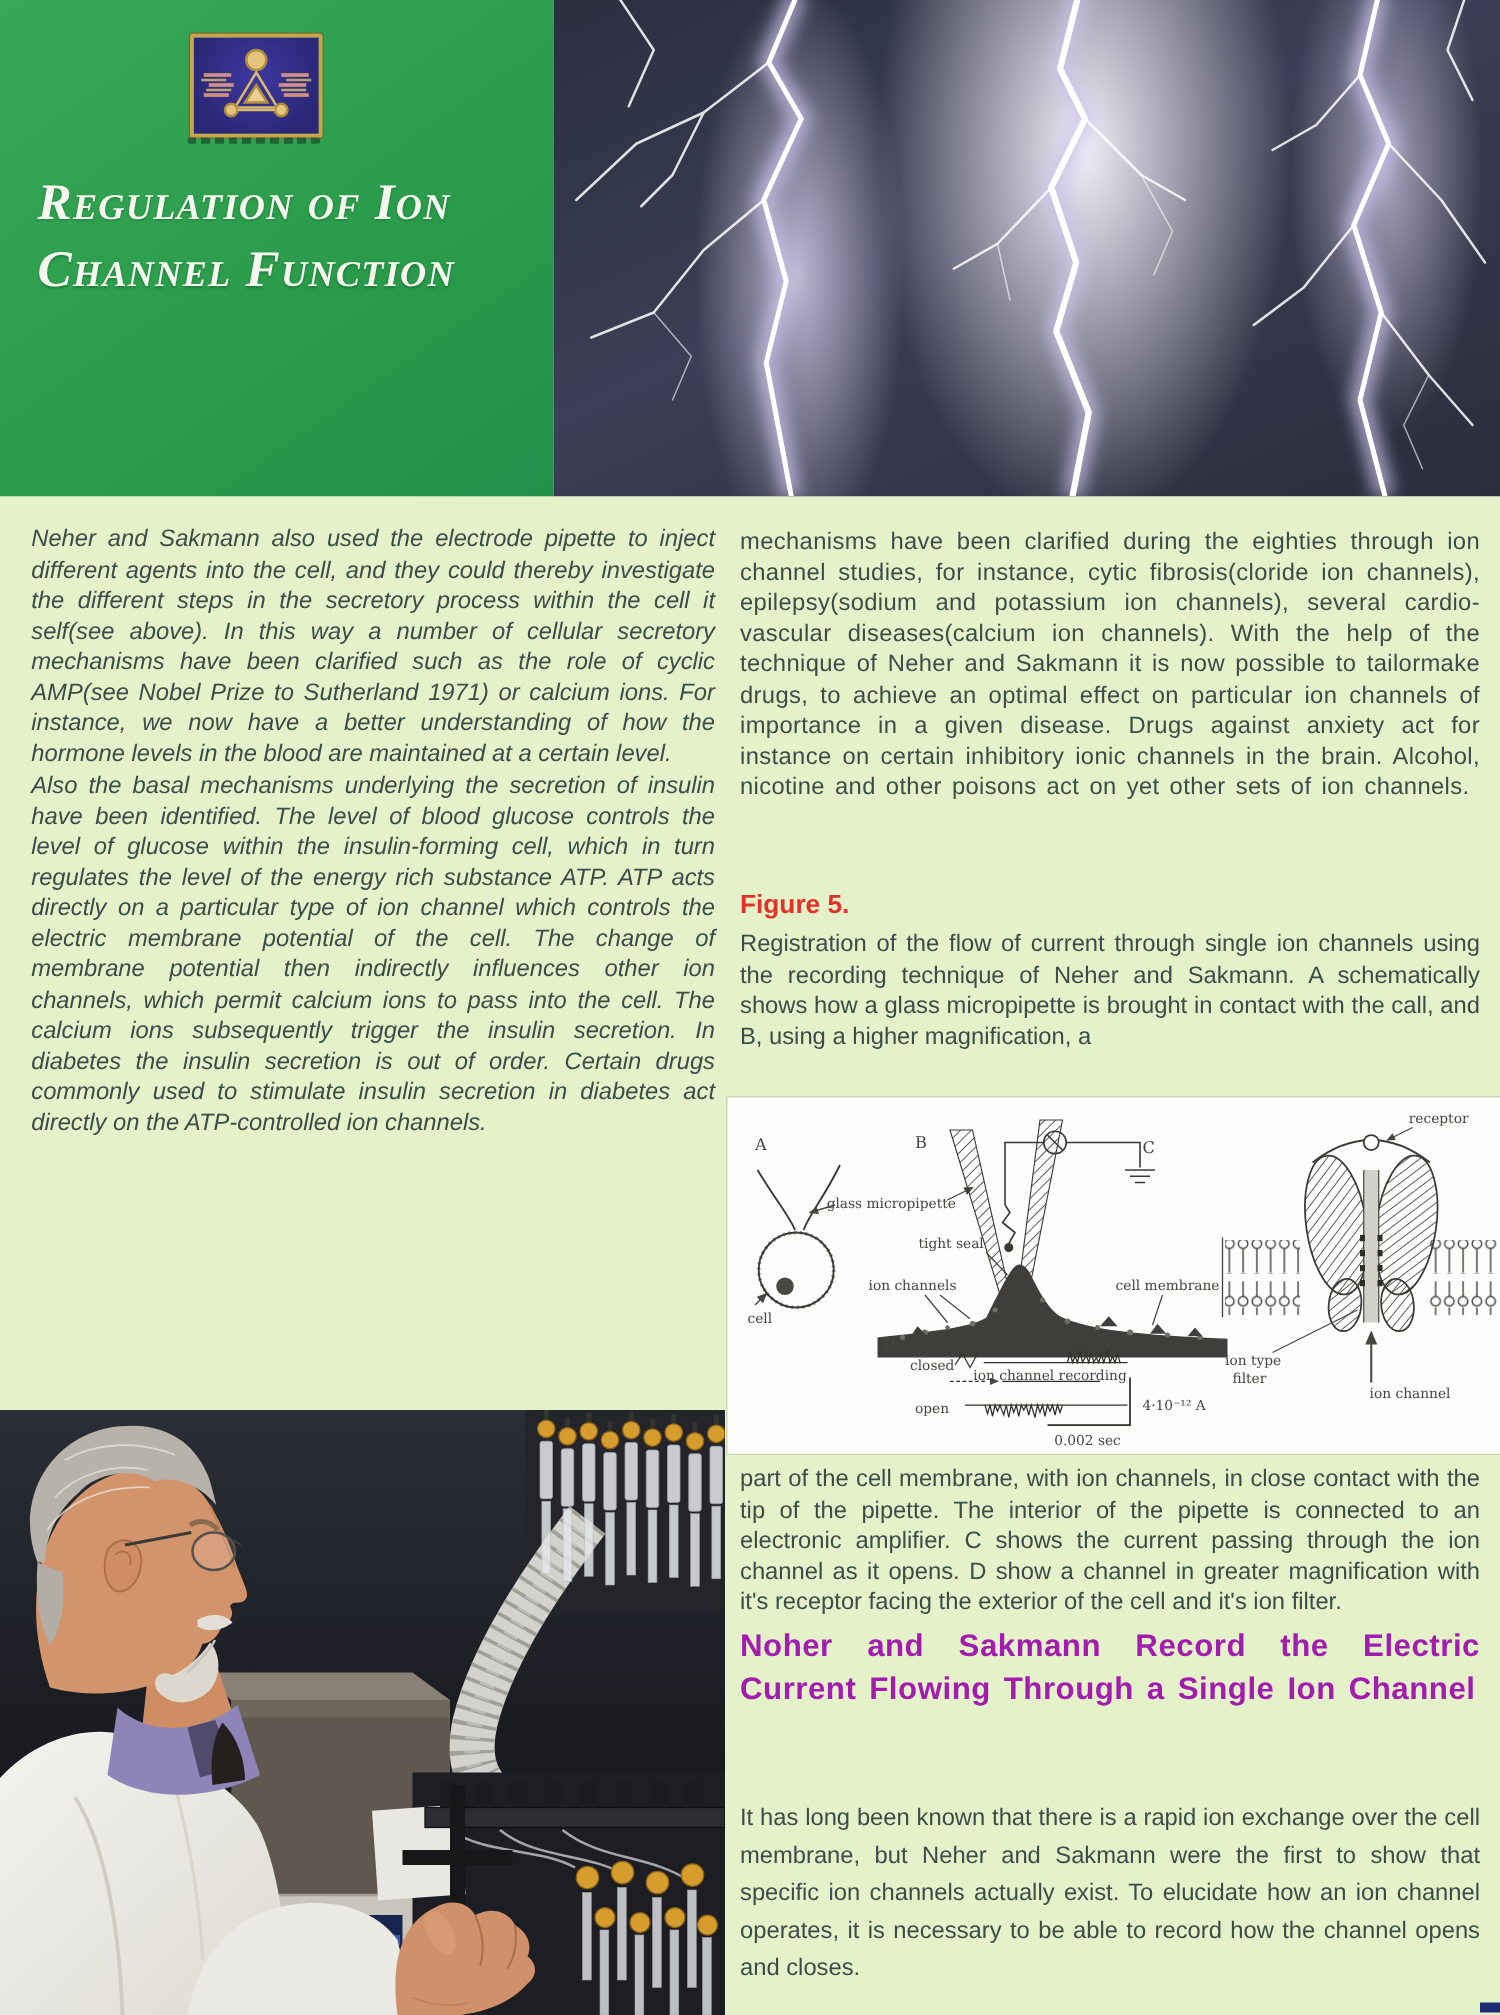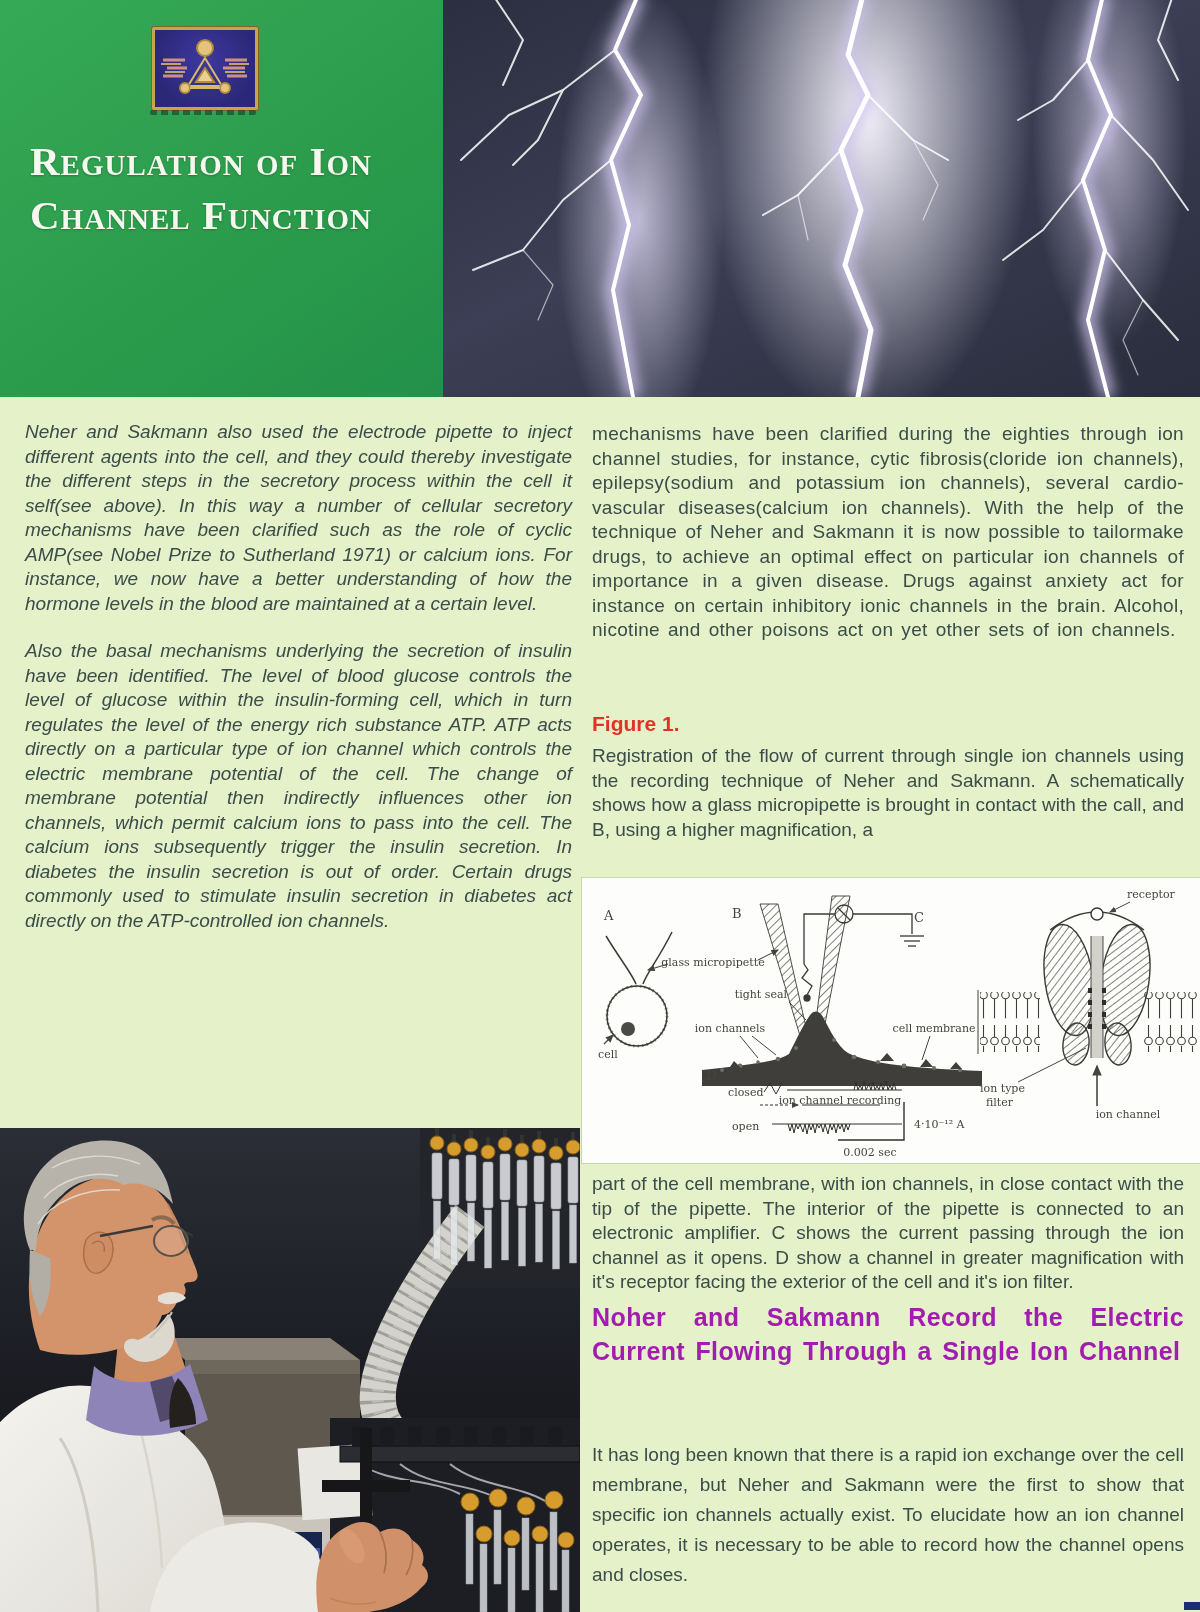--- a/index.html
+++ b/index.html
@@ -1,19 +1,19 @@
 <!DOCTYPE html>
 <html><head>
 <meta charset="utf-8">
 <style>
   html,body{margin:0;padding:0;background:#888;}
   .page{position:relative;width:1200px;height:1612px;background:#e4f1c9;overflow:hidden;
         font-family:"Liberation Sans",sans-serif;color:#3b4c49;}
   
-  .top{position:absolute;left:0;top:0;width:1200px;height:397px;display:flex;}
+  .top{position:absolute;left:0;top:0;width:1200px;height:397px;display:flex;font-style:italic;}
   .green-panel{position:relative;width:443px;height:397px;
      background:linear-gradient(145deg,#36a957 0%,#2b9c4b 55%,#23914a 100%);}
   .logo-box{position:absolute;left:152px;top:27px;width:100px;height:77px;
      background:radial-gradient(circle at 50% 40%,#3d38a0,#2b2878 75%);
      border:3px solid #c9a44a;border-radius:2px;box-shadow:0 0 0 1px #7d652a;}
   .logo-caption{position:absolute;left:150px;top:110px;width:106px;height:5px;opacity:.55;
      background:repeating-linear-gradient(90deg,#123524 0 7px,transparent 7px 11px);
      filter:blur(.5px);border-radius:2px;}
   .title{position:absolute;left:30px;top:134px;font-family:"Liberation Serif",serif;
      font-variant:small-caps;font-weight:bold;font-size:41px;line-height:54px;
@@ -22,21 +22,21 @@
      background:
        radial-gradient(ellipse 230px 420px at 56% 30%, rgba(248,245,255,.96), rgba(248,245,255,0) 72%),
        radial-gradient(ellipse 120px 330px at 26% 55%, rgba(228,222,248,.75), rgba(228,222,248,0) 70%),
        radial-gradient(ellipse 110px 300px at 88% 35%, rgba(225,218,245,.65), rgba(225,218,245,0) 70%),
        linear-gradient(155deg,#2b2f40 0%,#3c3f55 45%,#2a2d3c 100%);}
   .lightning svg{position:absolute;inset:0;}
   
   .col-left{position:absolute;left:25px;top:420px;width:547px;font-size:19px;
      line-height:24.5px;text-align:justify;}
   .col-left p{margin:0;font-style:italic;}
-  .col-left p.gap{margin-top:23px;}
+  .col-left p.gap{margin-top:1px;}
   .col-left p.gap-big{margin-top:25px;}
   .rc{position:absolute;left:592px;width:592px;font-size:19px;line-height:24.5px;text-align:justify;}
   .rc-p1{top:422px;letter-spacing:.3px;word-spacing:2.5px;}
   .rc-fig-head{top:712px;font-size:21px;font-weight:bold;color:#e23128;text-align:left;}
   .rc-cap1{top:744px;}
   .rc-cap2{top:1172px;}
   .rc-heading{top:1300px;font-size:25px;line-height:34px;font-weight:bold;color:#a21caf;
      letter-spacing:.4px;word-spacing:3px;}
   .rc-p2{top:1440px;line-height:30px;}
   
@@ -128,21 +128,21 @@
       </svg>
     </div>
   </div>
 
   <div class="col-left">
     <p>Neher and Sakmann also used the electrode pipette to inject different agents into the cell, and they could thereby investigate the different steps in the secretory process within the cell it self(see above). In this way a number of cellular secretory mechanisms have been clarified such as the role of cyclic AMP(see Nobel Prize to Sutherland 1971) or calcium ions. For instance, we now have a better understanding of how the hormone levels in the blood are maintained at a certain level.</p>
     <p class="gap">Also the basal mechanisms underlying the secretion of insulin have been identified. The level of blood glucose controls the level of glucose within the insulin-forming cell, which in turn regulates the level of the energy rich substance ATP. ATP acts directly on a particular type of ion channel which controls the electric membrane potential of the cell. The change of membrane potential then indirectly influences other ion channels, which permit calcium ions to pass into the cell. The calcium ions subsequently trigger the insulin secretion. In diabetes the insulin secretion is out of order. Certain drugs commonly used to stimulate insulin secretion in diabetes act directly on the ATP-controlled ion channels.</p>
   </div>
 
   <div class="rc rc-p1">mechanisms have been clarified during the eighties through ion channel studies, for instance, cytic fibrosis(cloride ion channels), epilepsy(sodium and potassium ion channels), several cardio-vascular diseases(calcium ion channels). With the help of the technique of Neher and Sakmann it is now possible to tailormake drugs, to achieve an optimal effect on particular ion channels of importance in a given disease. Drugs against anxiety act for instance on certain inhibitory ionic channels in the brain. Alcohol, nicotine and other poisons act on yet other sets of ion channels.</div>
-  <div class="rc rc-fig-head">Figure 1.</div>
+  <div class="rc rc-fig-head">Figure 5.</div>
   <div class="rc rc-cap1">Registration of the flow of current through single ion channels using the recording technique of Neher and Sakmann. A schematically shows how a glass micropipette is brought in contact with the call, and B, using a higher magnification, a</div>
 
   <div class="figure-box">
     <svg width="618" height="285" viewBox="0 0 618 285" font-family="DejaVu Serif, serif" font-size="11" fill="#45453f">
       <defs>
         <pattern id="hatch" width="6" height="6" patternUnits="userSpaceOnUse" patternTransform="rotate(45)">
           <line x1="0" y1="0" x2="0" y2="6" stroke="#4a4a44" stroke-width="1.4"></line>
         </pattern>
         <pattern id="lipTop" width="11" height="28" patternUnits="userSpaceOnUse">
           <circle cx="5.5" cy="5" r="3.8" fill="none" stroke="#3f3f39" stroke-width="1.1"></circle>

